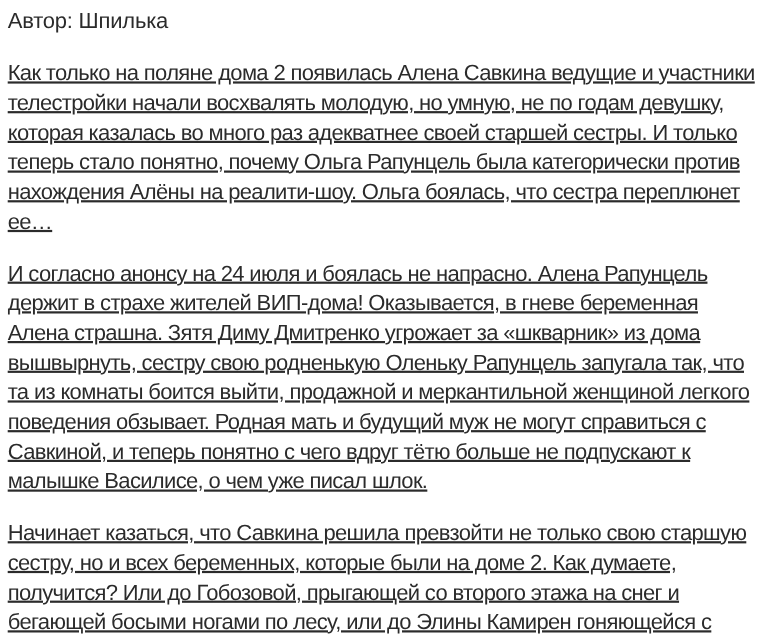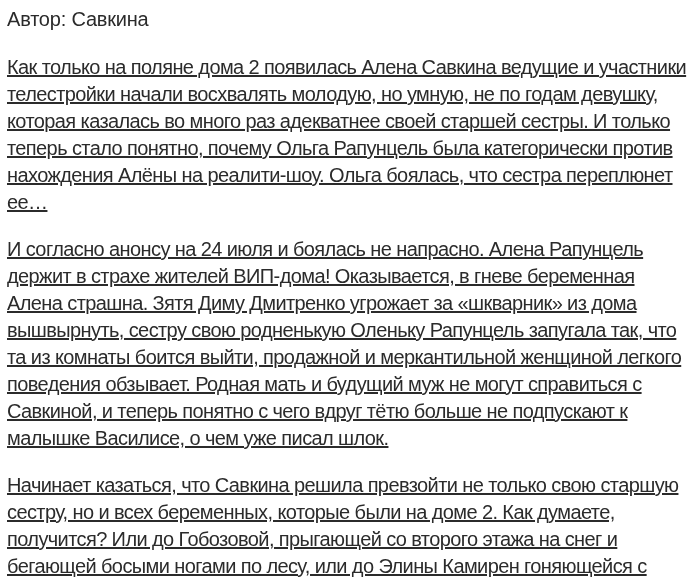--- a/index.html
+++ b/index.html
@@ -39,20 +39,20 @@
     letter-spacing: -0.6px;
     max-width: 692px;
     text-decoration: underline;
   }
 </style>
 </head>
 <body>
 
 <div class="article">
 
-  <p class="author">Автор: Савкина</p>
+  <p class="author">Автор: Шпилька</p>
 
   <p class="para">Как только на поляне дома 2 появилась Алена Савкина ведущие и участники телестройки начали восхвалять молодую, но умную, не по годам девушку, которая казалась во  много раз адекватнее своей старшей сестры. И только теперь стало понятно, почему Ольга Рапунцель была категорически против нахождения Алёны на реалити-шоу. Ольга боялась, что сестра переплюнет ее…</p>
 
   <p class="para">И согласно анонсу на 24 июля и боялась не напрасно. Алена Рапунцель держит в страхе жителей ВИП-дома! Оказывается, в гневе беременная Алена страшна. Зятя Диму Дмитренко угрожает за «шкварник» из дома вышвырнуть, сестру свою родненькую Оленьку Рапунцель запугала так, что та из комнаты боится выйти, продажной и меркантильной женщиной легкого поведения обзывает. Родная мать и будущий муж не могут справиться с Савкиной, и теперь понятно с чего вдруг тётю больше не подпускают к малышке Василисе, о чем уже писал шлок.</p>
 
   <p class="para">Начинает казаться, что Савкина решила превзойти не только свою старшую сестру, но и всех беременных, которые были на доме 2. Как думаете, получится? Или до Гобозовой, прыгающей со второго этажа на снег и бегающей босыми ногами по лесу, или до Элины Камирен гоняющейся с ломиком за Сейшей Задойновым, ей еще далеко?</p>
 </div>
 
 </body></html>

